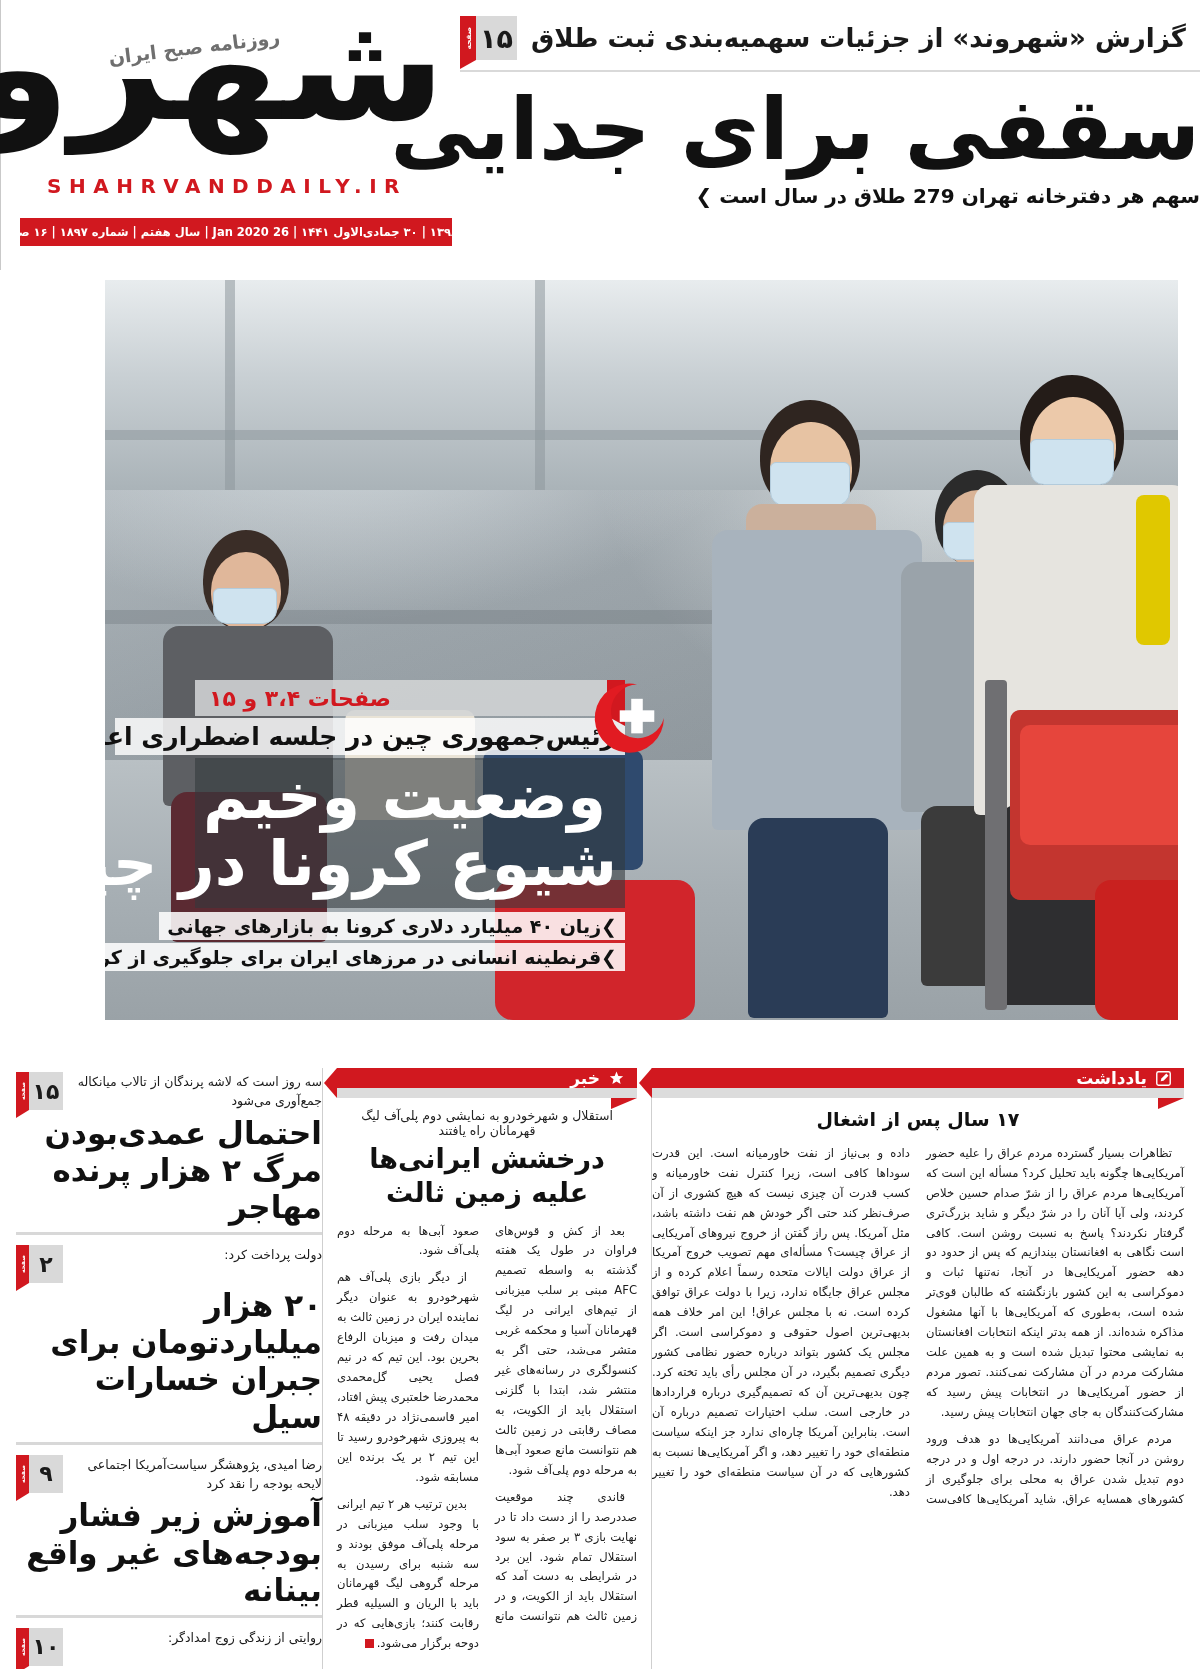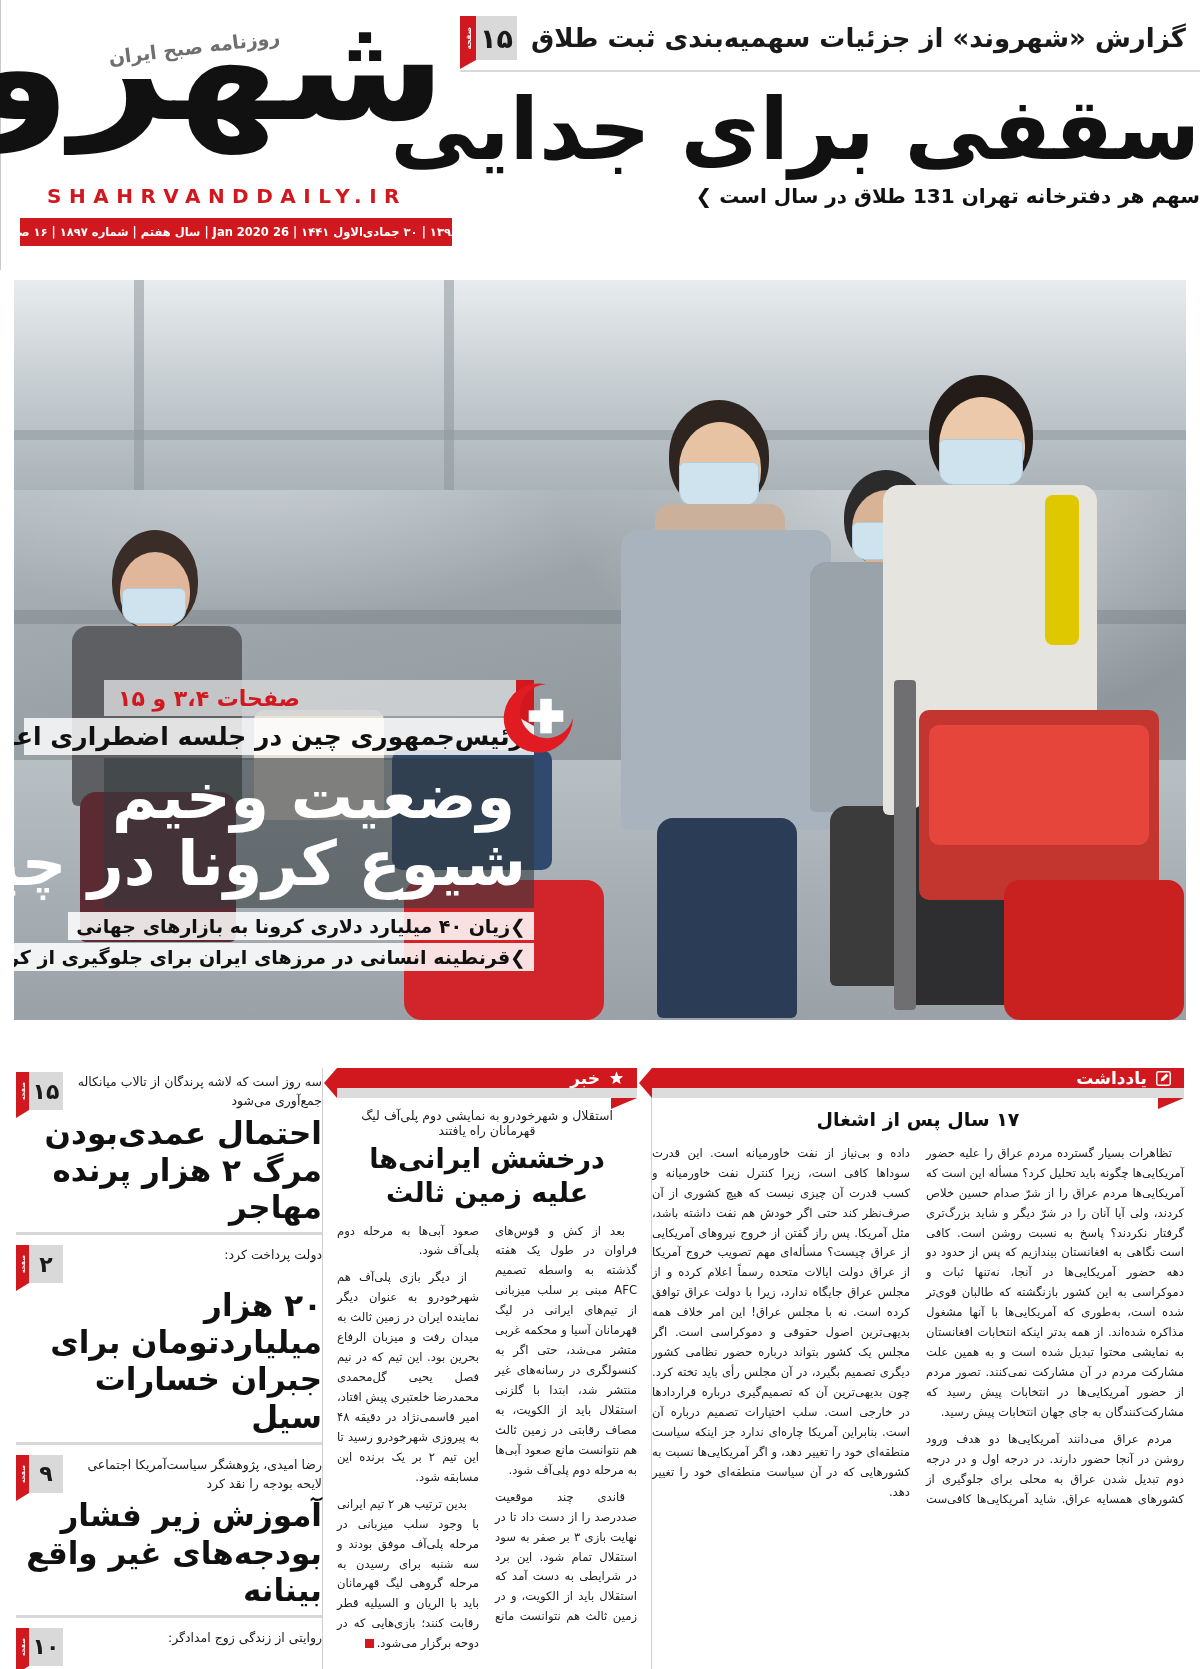--- a/index.html
+++ b/index.html
@@ -33,21 +33,21 @@
     transform-origin: right top;
     white-space: nowrap;
   }
   .logo-tag {
     position: absolute; right: 170px; top: 36px;
     font-size: 19px; color: #6f6f6f; font-weight: bold;
     transform: rotate(-7deg);
     white-space: nowrap;
   }
   .logo-latin {
-    position: absolute; right: 8px; top: 184px;
+    position: absolute; right: 8px; top: 174px;
     width: 430px; text-align: center;
     font-size: 20px; font-weight: bold; color: #d1181f;
     letter-spacing: 7.5px;
     direction: ltr;
   }
   .date-bar {
     position: absolute; right: 8px; top: 218px;
     width: 432px; height: 28px;
     background: #d1181f; color: #fff;
     display: flex; align-items: center; justify-content: center;
@@ -109,22 +109,22 @@
   .lead-head .sub {
     margin-top: 10px;
     font-size: 20px; font-weight: bold; color: #111;
     white-space: nowrap;
   }
   .sub-arrow { color:#111; font-weight:bold; }
 
   
   .photo-block {
     position: relative;
-    margin: 10px 14px 0 14px;
-    width: 1172px; height: 740px;
+    margin: 10px 22px 0 14px;
+    width: 1073px; height: 740px;
     overflow: hidden;
     background: #9fa7ad;
   }
   .photo-bg {
     position: absolute; inset: 0;
     background:
       linear-gradient(180deg, rgba(255,255,255,0.55) 0%, rgba(255,255,255,0.05) 28%, rgba(0,0,0,0.06) 100%),
       radial-gradient(ellipse 55% 40% at 22% 18%, #cfd6da 0%, rgba(207,214,218,0) 70%),
       radial-gradient(ellipse 45% 55% at 78% 22%, #d5dbdd 0%, rgba(213,219,221,0) 72%),
       linear-gradient(160deg, #b7bfc4 0%, #9aa3a9 40%, #8e979d 70%, #a6aeb3 100%);
@@ -294,21 +294,21 @@
             <span>صفحه</span>
           </div>
           <div class="num">۱۵</div>
         </div>
         <div class="topstrip-text">گزارش «شهروند» از جزئیات سهمیه‌بندی ثبت طلاق</div>
       </div>
 
       <div class="lead-head">
         <div class="title">سقفی برای جدایی</div>
         <div class="sub">
-          <span>سهم هر دفترخانه تهران 131 طلاق در سال است</span>
+          <span>سهم هر دفترخانه تهران 279 طلاق در سال است</span>
           <span class="sub-arrow">❯</span>
         </div>
       </div>
     </div>
 
     <div class="masthead-col">
       <div class="logo-wrap">
         <div class="logo-word">شهروند</div>
         <div class="logo-tag">روزنامه صبح ایران</div>
         <div class="logo-latin">SHAHRVANDDAILY.IR</div>

